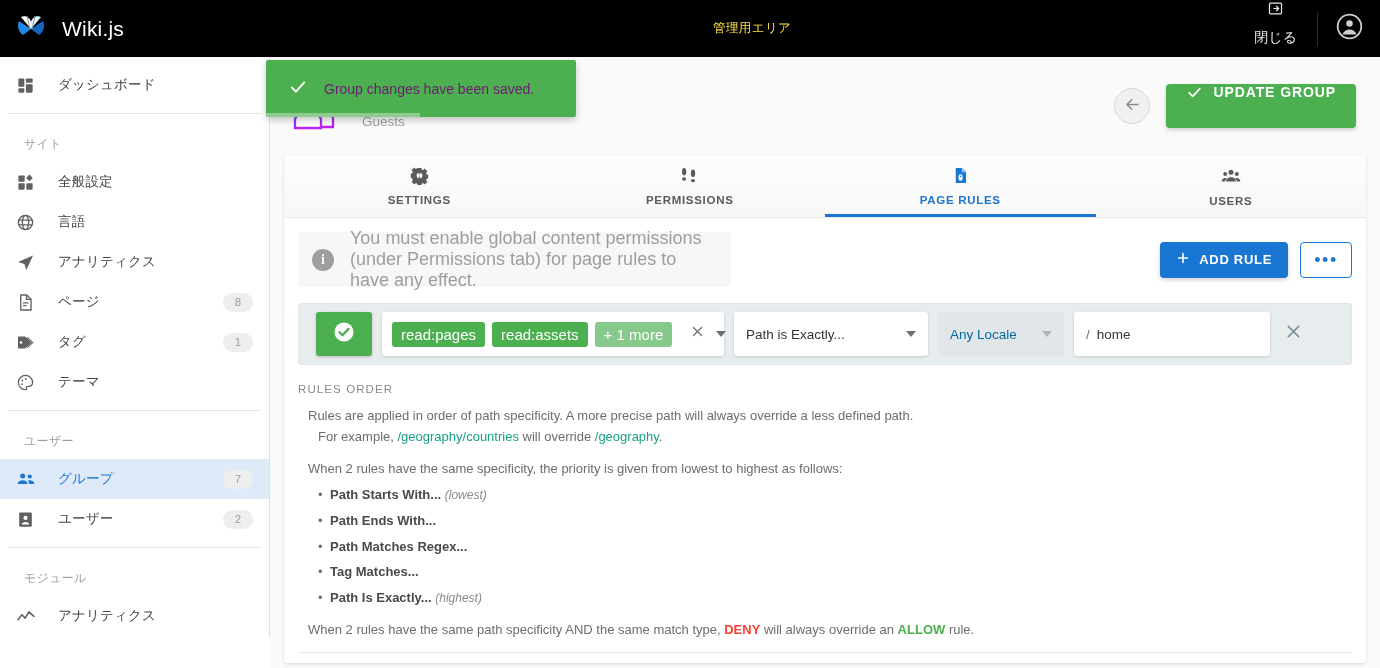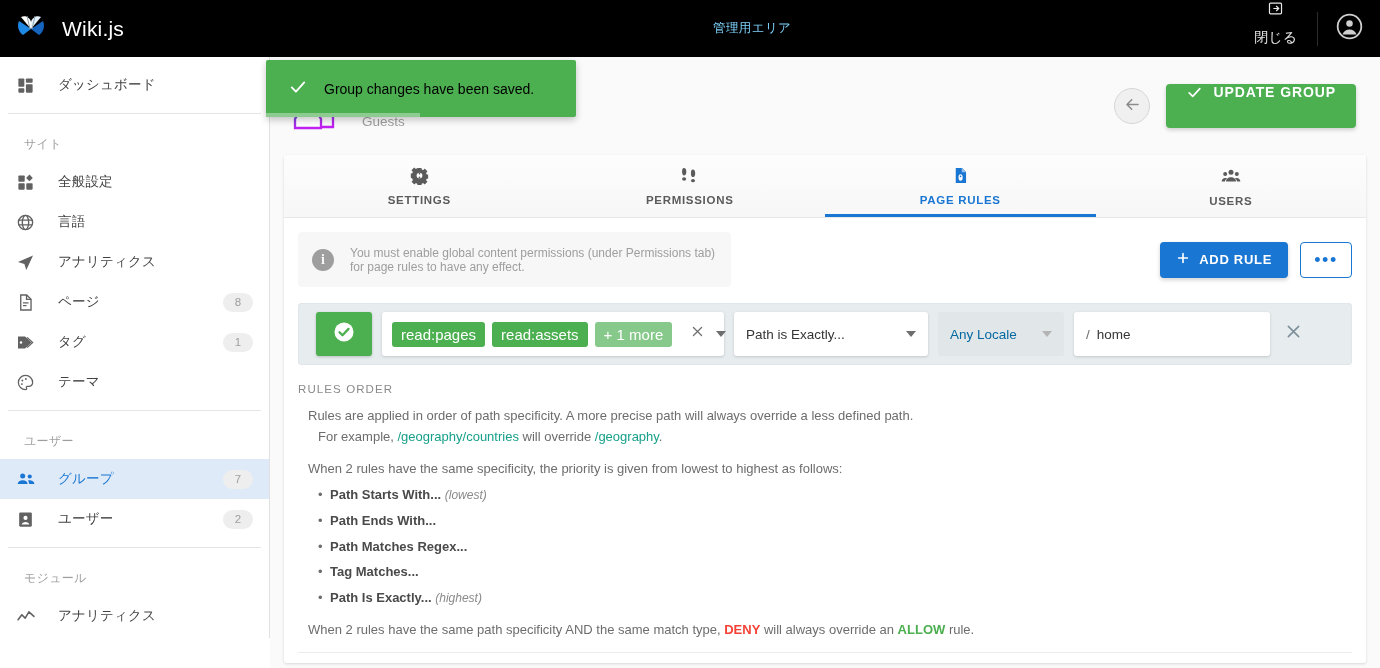--- a/index.html
+++ b/index.html
@@ -15,21 +15,21 @@
     position: absolute; top: 0; left: 0; width: 1380px; height: 57px;
     background: #000000; display: flex; align-items: center; z-index: 40;
   }
   .brand { display: flex; align-items: center; padding-left: 14px; width: 270px; }
   .brand-logo { width: 34px; height: 34px; flex: 0 0 34px; position: relative; }
   .brand-name {
     color: #ffffff; font-size: 21px; letter-spacing: .2px; margin-left: 14px;
     font-weight: 400;
   }
   .topbar-center {
-    flex: 1; text-align: center; color: #7dd3fc; font-size: 12.5px;
+    flex: 1; text-align: center; color: #fde047; font-size: 12.5px;
     letter-spacing: .4px;
   }
   .topbar-right { display: flex; align-items: center; height: 57px; }
   .close-btn {
     display: flex; align-items: center; gap: 9px; color: #e8e8e8;
     font-size: 14px; padding: 0 20px; height: 57px; cursor: pointer; flex-direction: column;
   }
   .topbar-divider { width: 1px; height: 34px; background: #2b2b2b; }
   .account-btn {
     width: 62px; height: 57px; display: flex; align-items: center;
@@ -90,21 +90,21 @@
   .update-btn {
     background: #4caf50; color: #fff; height: 44px; border-radius: 4px;
     display: flex; gap: 10px; padding: 0 20px;
     font-size: 14px; font-weight: bold; letter-spacing: .9px; cursor: pointer;
     box-shadow: 0 2px 4px rgba(0,0,0,.18);
   }
 
   
   .toast {
     position: absolute; top: 60px; left: 266px; width: 310px; height: 57px;
-    background: #4caf50; color: #000000; display: flex; align-items: center;
+    background: #4caf50; color: #701a75; display: flex; align-items: center;
     gap: 16px; padding: 0 22px; z-index: 35; border-radius: 2px;
     box-shadow: 0 3px 7px rgba(0,0,0,.22); font-size: 14px;
   }
   .toast-progress {
     position: absolute; left: 0; bottom: 0; height: 4px; width: 154px;
     background: #8ecb90;
   }
 
   
   .card {
@@ -130,21 +130,21 @@
   .infobox {
     flex: 1; max-width: 597px; background: #f7f7f7; border-radius: 4px;
     height: 55px; display: flex; align-items: center; gap: 16px; padding: 0 14px;
   }
   .info-ico {
     width: 22px; height: 22px; border-radius: 50%; background: #9e9e9e;
     color: #f7f7f7; font-size: 14px; font-weight: bold; display: flex;
     align-items: center; justify-content: center; flex: 0 0 22px;
     font-family: "Liberation Serif", serif;
   }
-  .info-text { font-size: 12px; color: #9e9e9e; }
+  .info-text { font-size: 18px; color: #9e9e9e; }
   .tool-spacer { flex: 1; }
   .addrule-btn {
     background: #1976d2; color: #fff; height: 36px; border-radius: 4px;
     display: flex; align-items: center; gap: 9px; padding: 0 16px;
     font-size: 13px; font-weight: bold; letter-spacing: .7px; cursor: pointer;
     box-shadow: 0 2px 4px rgba(0,0,0,.18);
   }
   .more-btn {
     width: 52px; height: 36px; border: 1px solid #1976d2; border-radius: 4px;
     background: #fff; color: #1976d2; display: flex; align-items: center;

